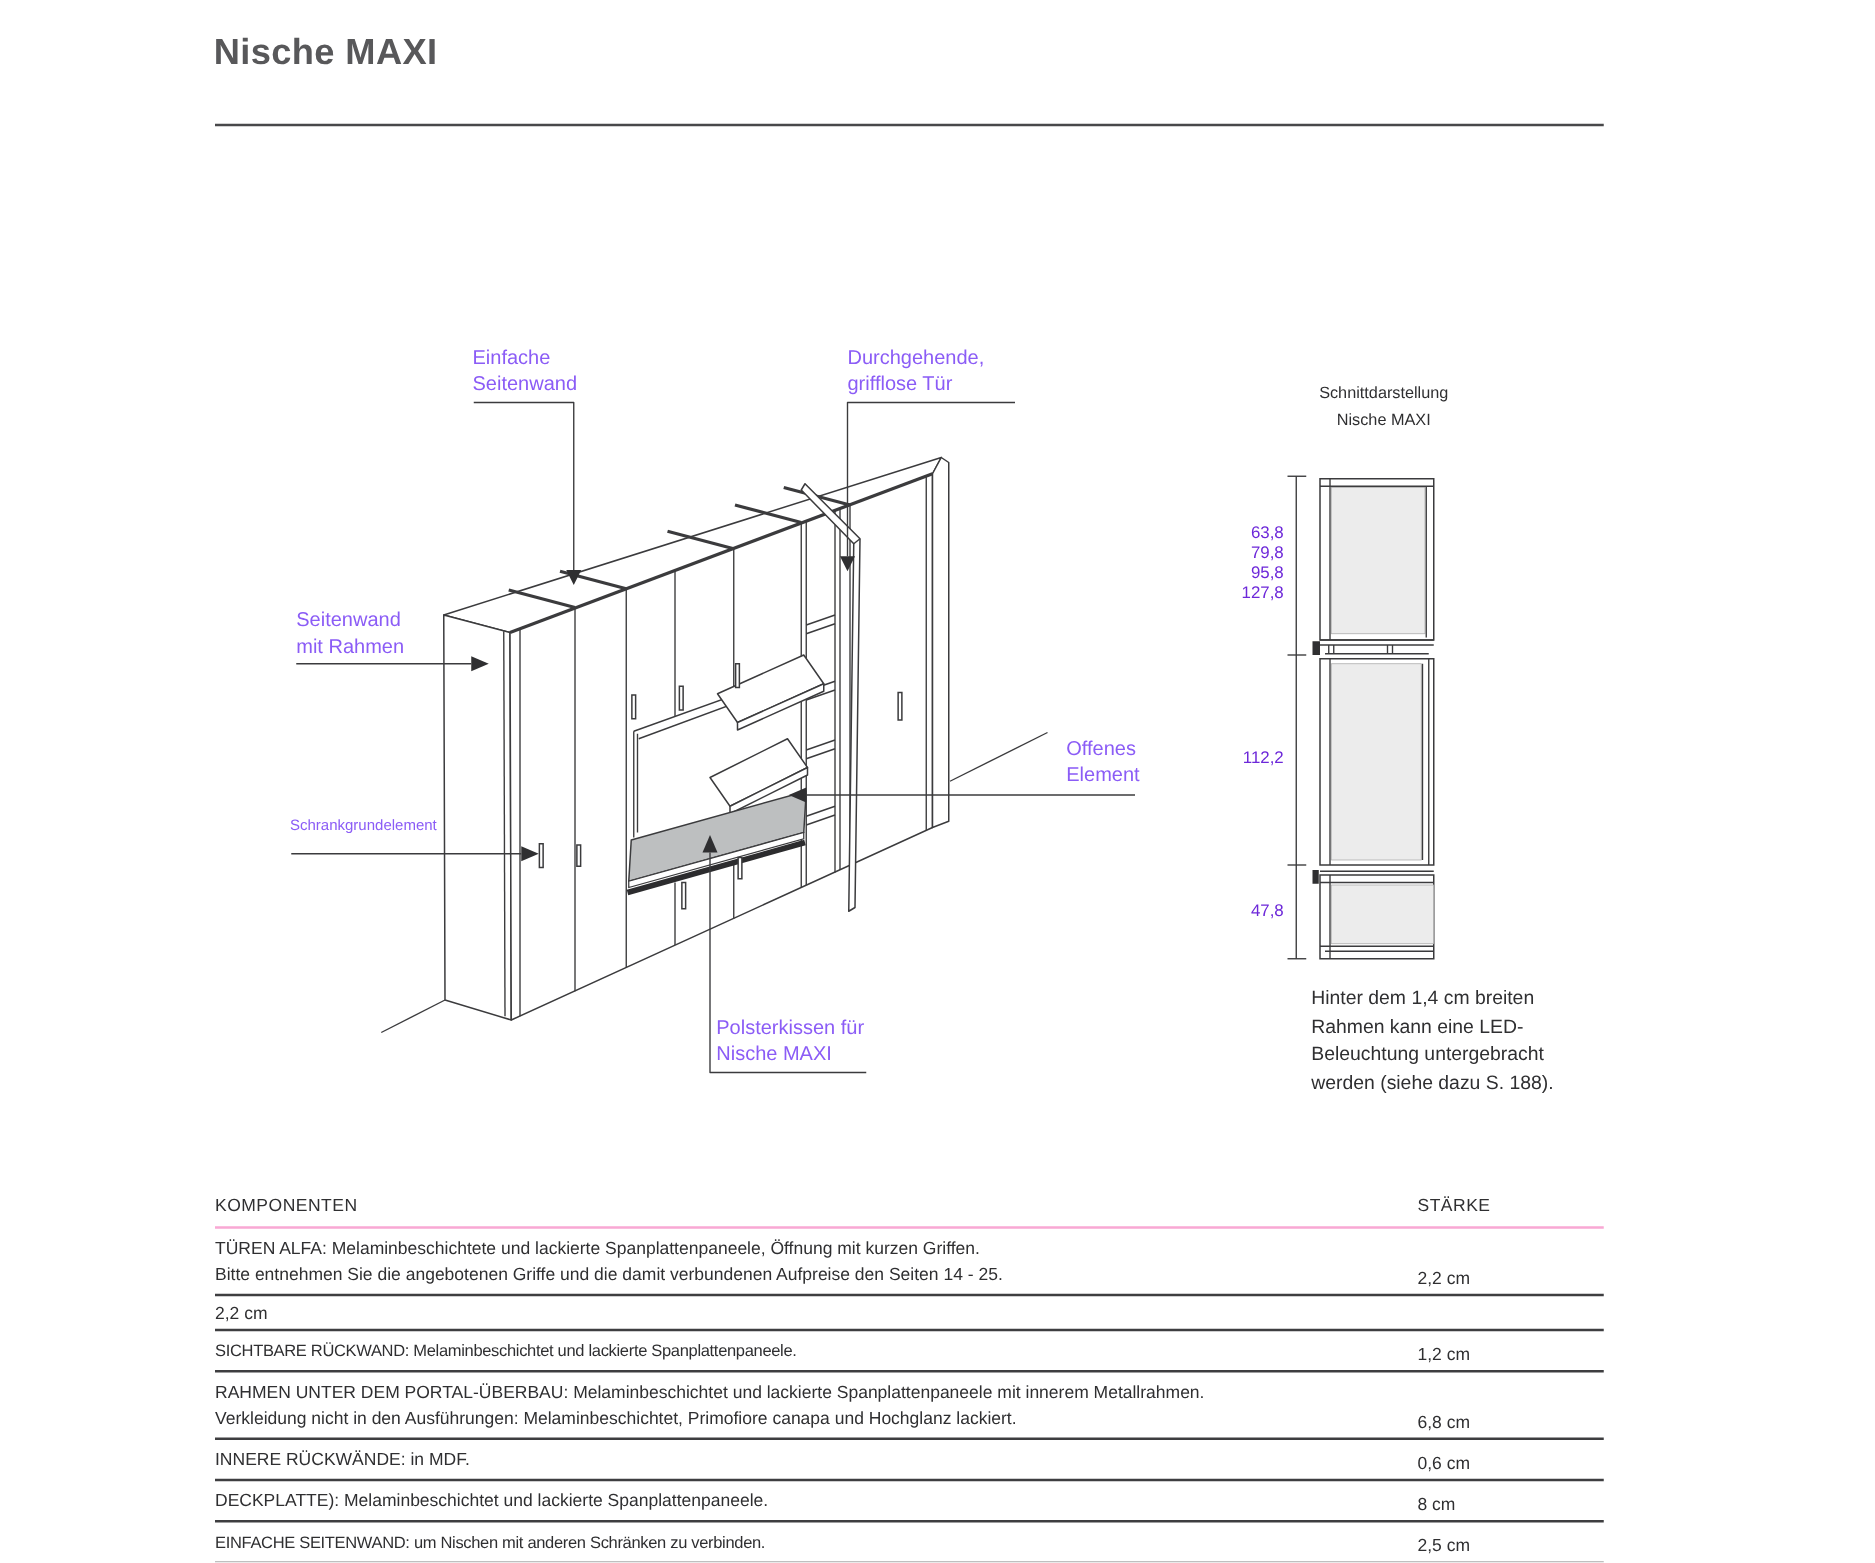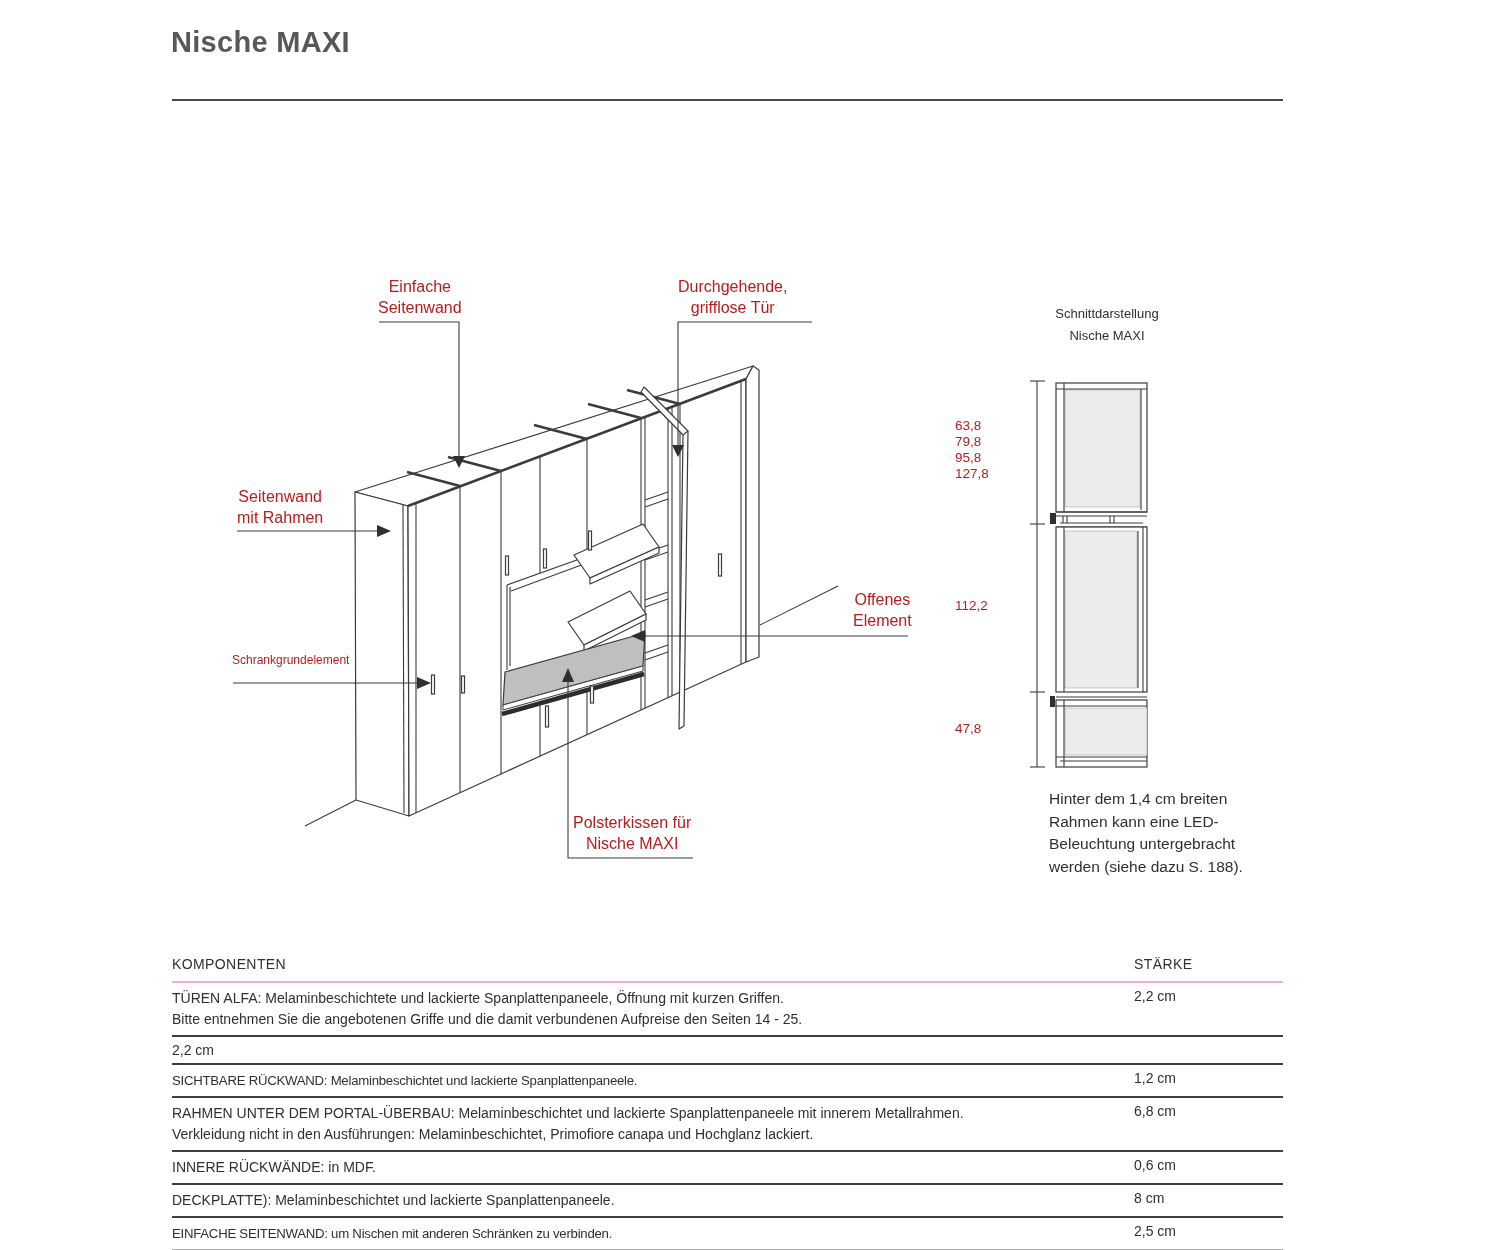--- a/index.html
+++ b/index.html
@@ -1,30 +1,30 @@
 <!DOCTYPE html>
 <html><head>
 <meta charset="utf-8">
 <style>
   html,body{margin:0;padding:0;background:#fff;}
   .page{position:relative;width:1489px;height:1250px;background:#fff;overflow:hidden;
         font-family:"Liberation Sans","DejaVu Sans",sans-serif;color:#2f2f31;}
   .abs{position:absolute;}
   .page-title{left:171px;top:26px;font-size:29px;font-weight:700;color:#58585a;letter-spacing:.3px;}
   .title-rule{left:172px;top:99px;width:1111px;height:2px;background:#48484a;}
-  .dlabel{font-size:16px;line-height:21px;color:#b91c1c;white-space:pre-line;text-align:center;}
+  .dlabel{font-size:16px;line-height:21px;color:#8b5cf6;white-space:pre-line;}
   .dlabel.small{font-size:12px;}
   .xs-title{left:1012px;top:303px;width:190px;text-align:center;font-size:13px;line-height:22px;white-space:pre-line;}
-  .dim{font-size:13.5px;line-height:16px;white-space:pre-line;color:#b91c1c;}
+  .dim{font-size:13.5px;line-height:16px;text-align:right;white-space:pre-line;color:#6d28d9;}
   .caption{left:1049px;top:788px;width:205px;font-size:15.5px;line-height:22.5px;white-space:pre-line;}
   .comp-table{left:172px;top:956px;width:1111px;}
   .thead{display:flex;align-items:flex-end;padding-bottom:9px;border-bottom:2px solid #f9a8d4;
          font-size:14px;letter-spacing:.4px;color:#2f2f31;}
   .thead .c1{width:962px;box-sizing:border-box;}
-  .trow{display:flex;align-items:flex-start;border-bottom:2px solid #3e3e40;padding:5px 0;}
+  .trow{display:flex;align-items:flex-end;border-bottom:2px solid #3e3e40;padding:5px 0;}
   .trow:last-child{border-bottom:4px solid #ababab;}
   .trow .c1{width:962px;box-sizing:border-box;padding-right:24px;font-size:14px;line-height:21px;white-space:pre-line;}
   .trow.condensed .c1{font-size:13.2px;letter-spacing:-.25px;}
   .trow .c2,.thead .c2{flex:1;font-size:14px;}
   svg{overflow:visible;}
   svg .ln{stroke:#3b3b3d;stroke-width:1.1;fill:none;stroke-linejoin:round;stroke-linecap:butt;}
   svg .thick{stroke:#3b3b3d;stroke-width:2.6;fill:none;}
   svg .face{fill:#ffffff;stroke:#3b3b3d;stroke-width:1.2;stroke-linejoin:round;}
   svg .arrow{fill:#2f2f31;stroke:none;}
   svg .grayfill{fill:#ececec;stroke:#a9a9a9;stroke-width:.6;}

